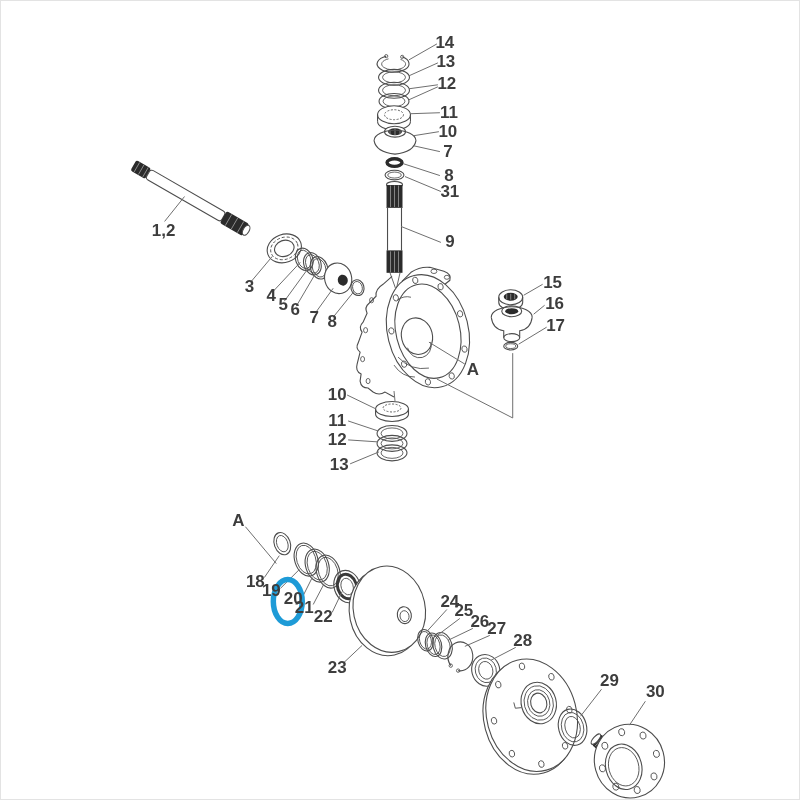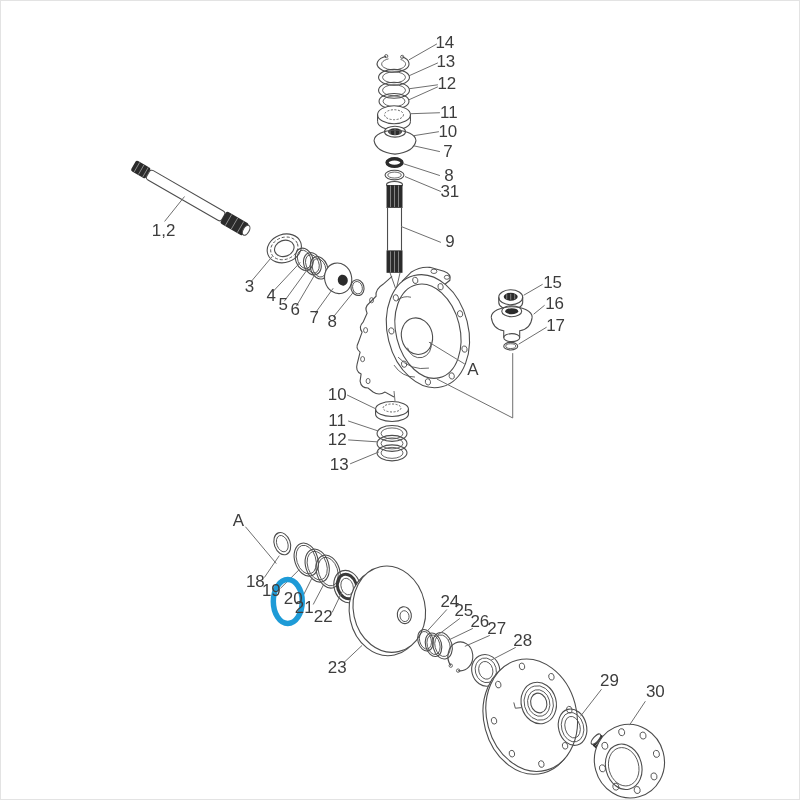--- a/index.html
+++ b/index.html
@@ -1,16 +1,16 @@
 <!DOCTYPE html>
 <html><head>
 <meta charset="utf-8">
 <style>
   html,body{margin:0;padding:0;background:#fff;}
-  #stage{position:relative;width:798px;height:798px;border:1px solid #e3e3e3;background:#fff;overflow:hidden;}
+  #stage{position:relative;width:798px;height:798px;border:1px solid #e3e3e3;background:#fff;overflow:hidden;font-weight:bold;}
   svg{display:block;}
   .ln{stroke:#6e6e6e;stroke-width:1;fill:none;}
   .p{stroke:#4d4d4d;stroke-width:1.1;fill:none;}
   .pt{stroke:#4d4d4d;stroke-width:.85;fill:none;}
   .pf{stroke:#4d4d4d;stroke-width:1.1;fill:#fff;}
   .dk{fill:#2b2b2b;stroke:none;}
   .st{stroke:#9a9a9a;stroke-width:.8;fill:none;}
   text{font-family:"Liberation Sans","DejaVu Sans",sans-serif;font-size:17px;fill:#3d3d3d;text-anchor:middle;}
 </style>
 </head>

